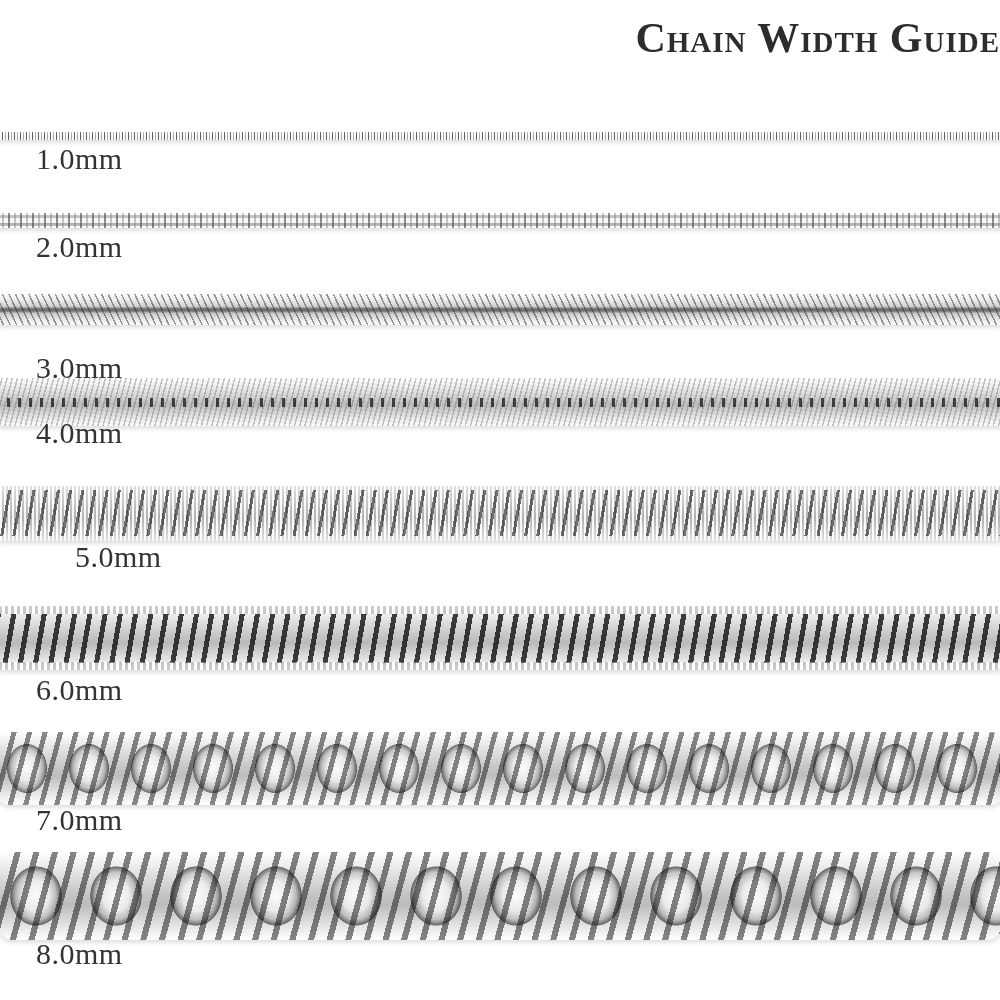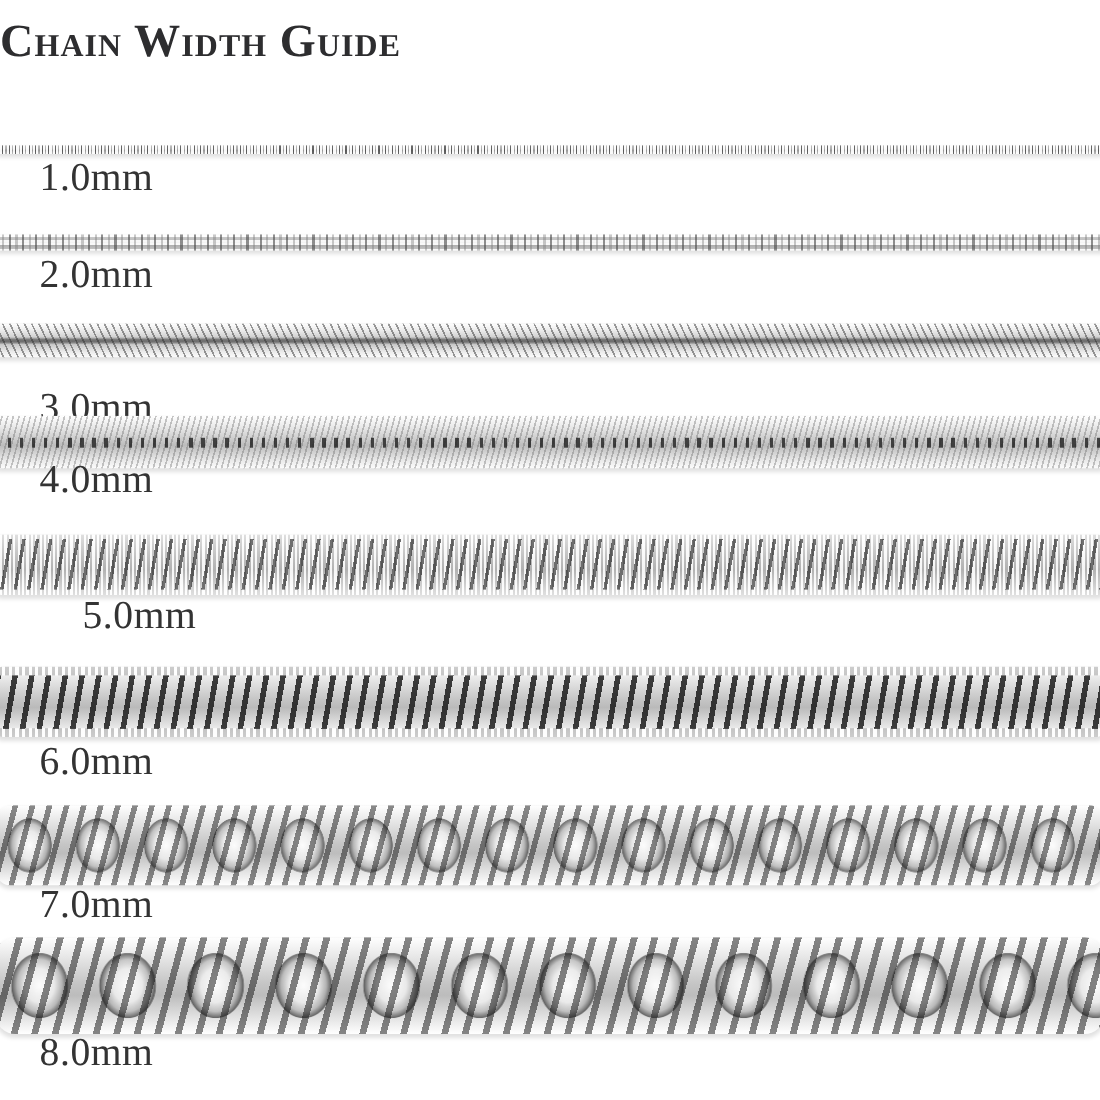--- a/index.html
+++ b/index.html
@@ -9,38 +9,38 @@
     height: 1000px;
     background: #ffffff;
     overflow: hidden;
     font-family: "Liberation Serif", serif;
   }
   .title {
     position: absolute;
     top: 14px;
     left: 0;
     width: 100%;
-    text-align: left;
+    text-align: right;
     font-size: 42px;
     font-weight: 600;
     font-variant: small-caps;
     letter-spacing: 1px;
     color: #2d2d2f;
     margin: 0;
   }
   .chain {
     position: absolute;
     left: -4px;
     right: -4px;
     box-shadow: 0 3px 4px rgba(0,0,0,0.12);
   }
   .label {
     position: absolute;
     left: 36px;
-    font-size: 36px;
+    font-size: 30px;
     line-height: 1.1;
     letter-spacing: 0.5px;
     color: #333333;
   }
 
   
   .metal-base {
     background-color: #d8d8d8;
   }
 

